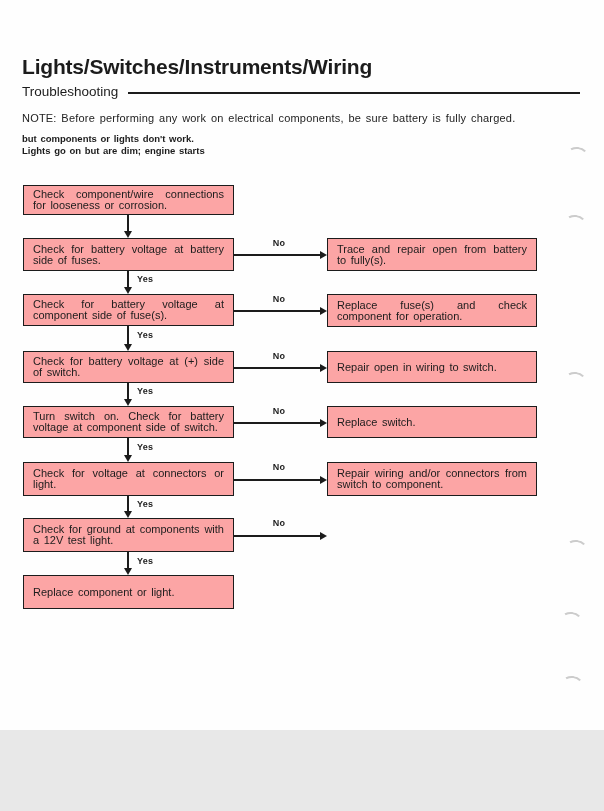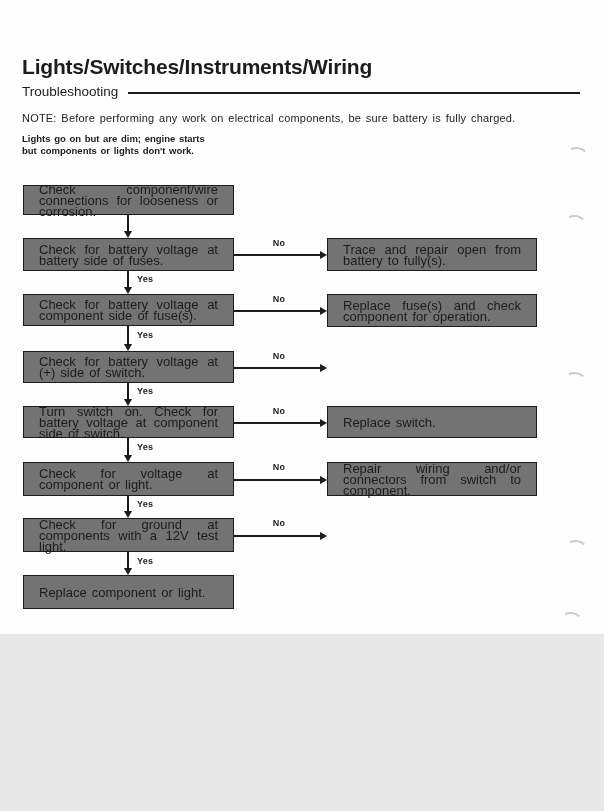--- a/index.html
+++ b/index.html
@@ -1,18 +1,18 @@
 <!DOCTYPE html>
 <html><head>
 <meta charset="utf-8">
 <style>
   html,body{margin:0;padding:0;background:#e8e8e8;}
   .page{
     position:relative;
-    width:604px;height:634px;
+    width:604px;height:730px;
     background:#fefefe;
     font-family:"Liberation Sans","DejaVu Sans",sans-serif;
     color:#1c1c1c;
     overflow:hidden;
   }
   .title{
     position:absolute;left:22px;top:55px;
     font-size:21px;font-weight:700;letter-spacing:-0.2px;
   }
   .subtitle-row{
@@ -26,25 +26,25 @@
     font-size:11px;letter-spacing:0.2px;word-spacing:1.5px;color:#222;
   }
   .symptom{
     position:absolute;left:22px;top:133px;
     font-size:9.5px;font-weight:700;line-height:12px;word-spacing:1px;
   }
   .fc{position:absolute;left:0;top:0;width:604px;height:811px;}
   .box{
     position:absolute;
     border:1.5px solid #1c1c1c;
-    background:#737373;
+    background:#fca5a5;
     display:flex;align-items:center;
     box-sizing:border-box;
-    font-size:13px;line-height:11px;
-    padding:3px 15px;
+    font-size:11px;line-height:11px;
+    padding:3px 9px;
   }
   .box span{display:block;width:100%;text-align:justify;word-spacing:1.5px;}
   .box.left{left:23px;width:211px;}
   .box.right{left:327px;width:210px;}
   .varrow{
     position:absolute;left:127px;width:1.8px;background:#1c1c1c;
   }
   .varrow::after{
     content:"";position:absolute;bottom:-6px;left:-3.2px;
     border-left:4px solid transparent;border-right:4px solid transparent;
@@ -84,22 +84,22 @@
   <div class="title">Lights/Switches/Instruments/Wiring</div>
 
   <div class="subtitle-row">
     <span class="subtitle">Troubleshooting</span>
     <span class="rule"></span>
   </div>
 
   <div class="note">NOTE: Before performing any work on electrical components, be sure battery is fully charged.</div>
 
   <div class="symptom">
+    <div>but components or lights don't work.</div>
     <div>Lights go on but are dim; engine starts</div>
-    <div>but components or lights don't work.</div>
   </div>
 
   <div class="fc">
 
     <div class="box left" style="top:185px;height:30px">
       <span>Check component/wire connections for looseness or corrosion.</span>
     </div>
     <div class="varrow" style="top:215px;height:17px"></div>
 
     <div class="box left" style="top:238px;height:33px">
@@ -122,36 +122,39 @@
       <span>Replace fuse(s) and check component for operation.</span>
     </div>
     <div class="varrow" style="top:326px;height:19px"></div>
     <div class="lbl" style="left:137px;top:330px">Yes</div>
 
     <div class="box left" style="top:351px;height:32px">
       <span>Check for battery voltage at (+) side of switch.</span>
     </div>
     <div class="lbl no" style="left:267px;top:351px">No</div>
     <div class="harrow" style="top:367px"></div>
+    <div class="box right" style="top:351px;height:32px">
+      <span>Repair open in wiring to switch.</span>
+    </div>
     <div class="varrow" style="top:383px;height:17px"></div>
     <div class="lbl" style="left:137px;top:386px">Yes</div>
 
     <div class="box left" style="top:406px;height:32px">
       <span>Turn switch on. Check for battery voltage at component side of switch.</span>
     </div>
     <div class="lbl no" style="left:267px;top:406px">No</div>
     <div class="harrow" style="top:422px"></div>
     <div class="box right" style="top:406px;height:32px">
       <span>Replace switch.</span>
     </div>
     <div class="varrow" style="top:438px;height:18px"></div>
     <div class="lbl" style="left:137px;top:442px">Yes</div>
 
     <div class="box left" style="top:462px;height:34px">
-      <span>Check for voltage at component or light.</span>
+      <span>Check for voltage at connectors or light.</span>
     </div>
     <div class="lbl no" style="left:267px;top:462px">No</div>
     <div class="harrow" style="top:479px"></div>
     <div class="box right" style="top:462px;height:34px">
       <span>Repair wiring and/or connectors from switch to component.</span>
     </div>
     <div class="varrow" style="top:496px;height:16px"></div>
     <div class="lbl" style="left:137px;top:499px">Yes</div>
 
     <div class="box left" style="top:518px;height:34px">

